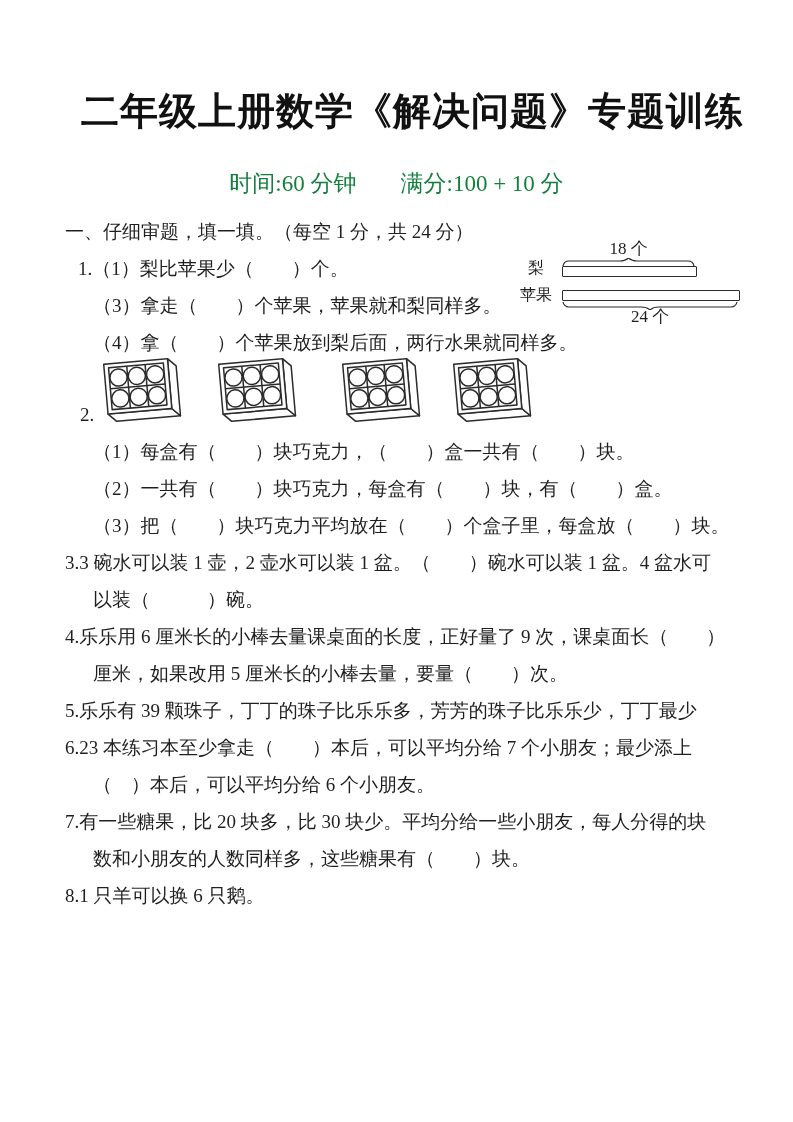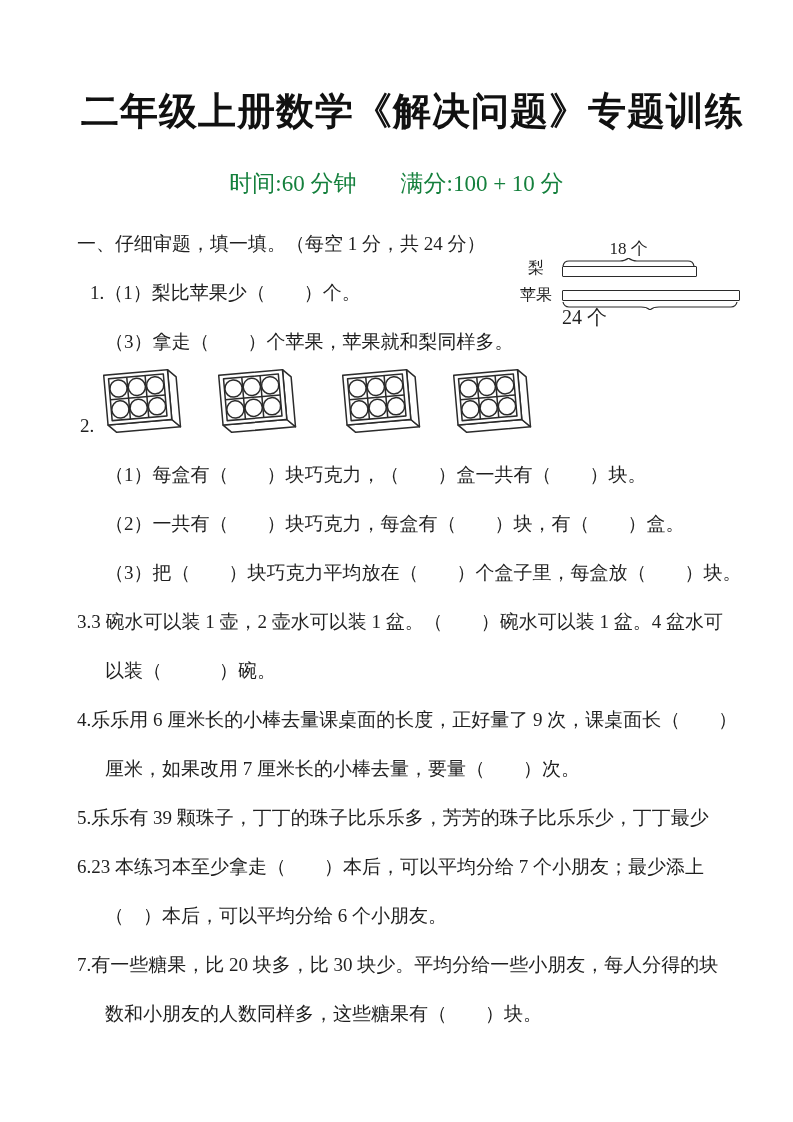--- a/index.html
+++ b/index.html
@@ -22,41 +22,41 @@
   }
   .subtitle{
     position:absolute;top:168px;left:0;width:100%;
     text-align:center;font-size:23px;color:#15803d;
   }
   .subtitle .gap{display:inline-block;width:44px;}
   .content{
     position:absolute;top:213px;left:65px;width:678px;
     font-size:19px;line-height:37px;
   }
-  .content p{margin:12px;white-space:nowrap;}
+  .content p{margin:0;white-space:nowrap;}
   .ind1{padding-left:13px;}
   .ind2{padding-left:28px;}
   .heading{font-weight:500;}
   
   .boxes-row{
     position:relative;height:78px;margin-top:-6px;
   }
   .q2-num{
     position:absolute;left:15px;bottom:0px;font-size:19px;
   }
   .choc-box{position:absolute;top:2px;width:88px;height:68px;}
   .cb1{left:33px;}  .cb2{left:148px;}  .cb3{left:272px;}  .cb4{left:383px;}
   
   .diagram{
     position:absolute;left:520px;top:238px;width:273px;height:100px;
     font-size:16px;line-height:18px;
   }
   .diagram .abs{position:absolute;}
   .count-top{left:42px;top:2px;width:133px;text-align:center;font-size:17px;}
-  .count-bottom{left:42px;top:70px;width:176px;font-size:20px;}
+  .count-bottom{left:42px;top:70px;width:176px;text-align:center;font-size:17px;}
   .pear-label{left:8px;top:21px;}
   .apple-label{left:0px;top:48px;}
   .bar{
     background:#fff;border:1.4px solid #2b2b2b;height:9px;border-radius:1px;
   }
   .pear-bar{left:42px;top:28px;width:133px;}
   .apple-bar{left:42px;top:52px;width:176px;}
   .brace{left:42px;}
   .brace-top{top:20px;}
   .brace-bottom{top:64px;}
@@ -86,20 +86,21 @@
     </svg>
     <div class="abs count-bottom">24 个</div>
   </div>
 
   <div class="content">
 
     <p class="heading">一、仔细审题，填一填。（每空 1 分，共 24 分）</p>
 
     <p class="ind1">1.（1）梨比苹果少（　　）个。</p>
     <p class="ind2">（3）拿走（　　）个苹果，苹果就和梨同样多。</p>
+    <p class="ind2">（4）拿（　　）个苹果放到梨后面，两行水果就同样多。</p>
 
     <div class="boxes-row">
       <span class="q2-num">2.</span>
 
       <svg class="choc-box cb1" viewBox="0 0 88 68">
         <g transform="rotate(-5 44 32)" fill="#ffffff" stroke="#2b2b2b" stroke-width="1.5" stroke-linejoin="round">
           <polygon points="8,54 72,54 80,62 16,62"></polygon>
           <polygon points="72,4 80,12 80,62 72,54"></polygon>
           <rect x="8" y="4" width="64" height="50"></rect>
           <rect x="12.5" y="8" width="55" height="42"></rect>
@@ -171,25 +172,26 @@
     </div>
 
     <p class="ind2">（1）每盒有（　　）块巧克力，（　　）盒一共有（　　）块。</p>
     <p class="ind2">（2）一共有（　　）块巧克力，每盒有（　　）块，有（　　）盒。</p>
     <p class="ind2">（3）把（　　）块巧克力平均放在（　　）个盒子里，每盒放（　　）块。</p>
 
     <p>3.3 碗水可以装 1 壶，2 壶水可以装 1 盆。（　　）碗水可以装 1 盆。4 盆水可</p>
     <p class="ind2">以装（　　　）碗。</p>
 
     <p>4.乐乐用 6 厘米长的小棒去量课桌面的长度，正好量了 9 次，课桌面长（　　）</p>
-    <p class="ind2">厘米，如果改用 7 厘米长的小棒去量，要量（　　）次。</p>
+    <p class="ind2">厘米，如果改用 5 厘米长的小棒去量，要量（　　）次。</p>
 
     <p>5.乐乐有 39 颗珠子，丁丁的珠子比乐乐多，芳芳的珠子比乐乐少，丁丁最少</p>
 
     <p>6.23 本练习本至少拿走（　　）本后，可以平均分给 7 个小朋友；最少添上</p>
     <p class="ind2">（　）本后，可以平均分给 6 个小朋友。</p>
 
     <p>7.有一些糖果，比 20 块多，比 30 块少。平均分给一些小朋友，每人分得的块</p>
     <p class="ind2">数和小朋友的人数同样多，这些糖果有（　　）块。</p>
 
+    <p>8.1 只羊可以换 6 只鹅。</p>
 
   </div>
 </div>
 
 </body></html>

